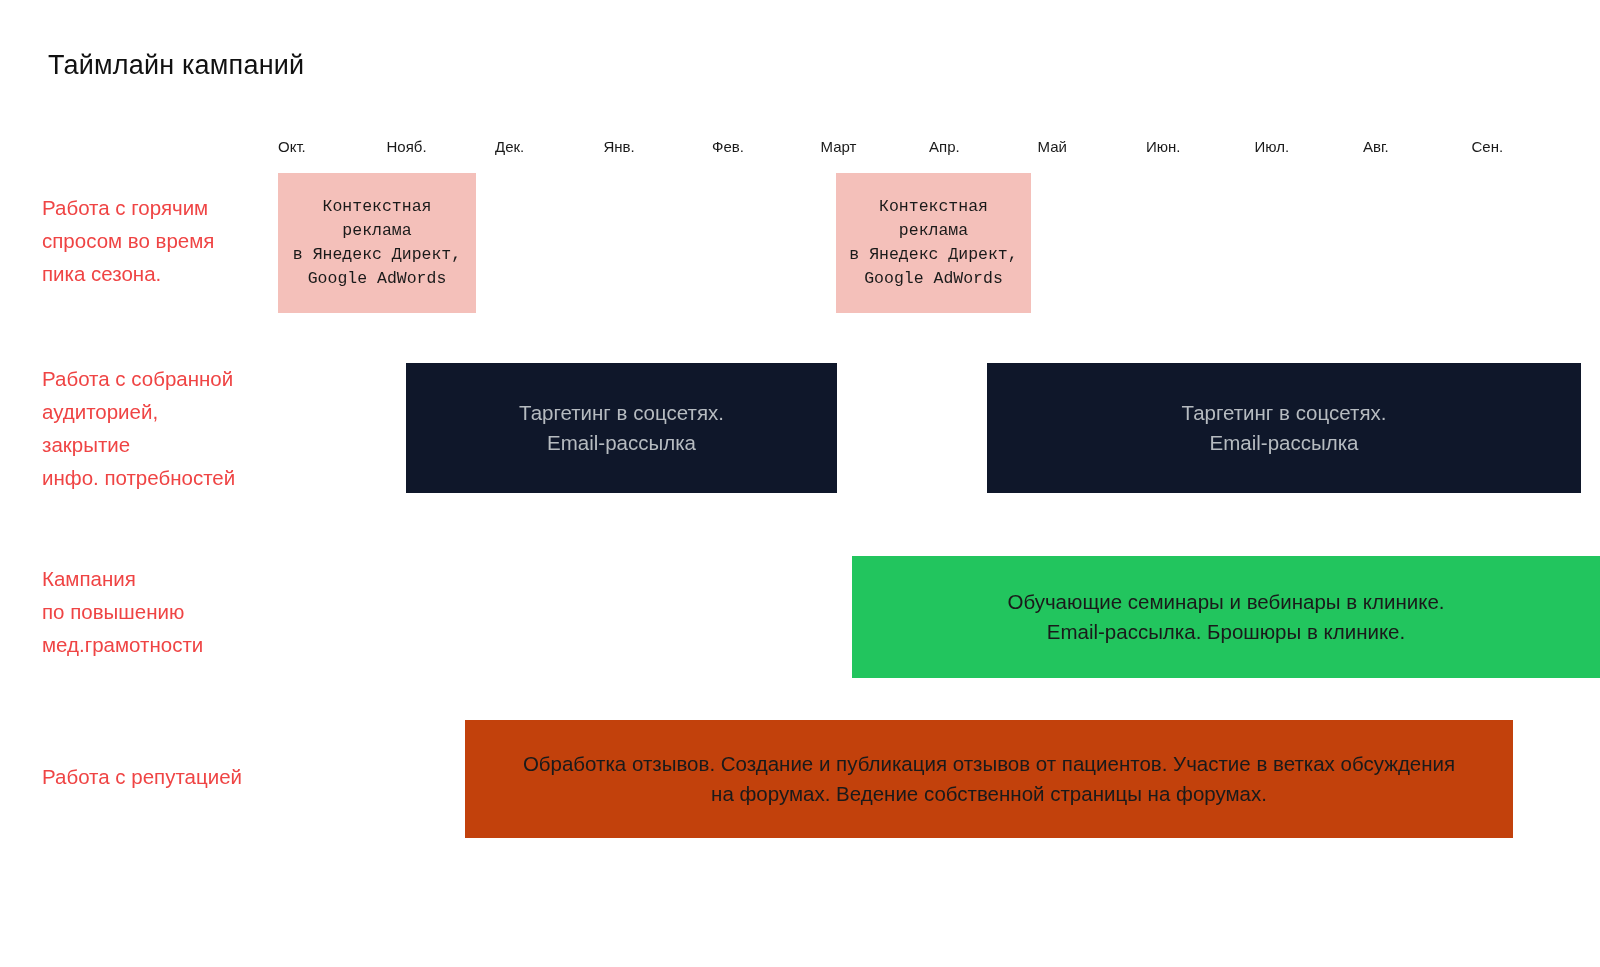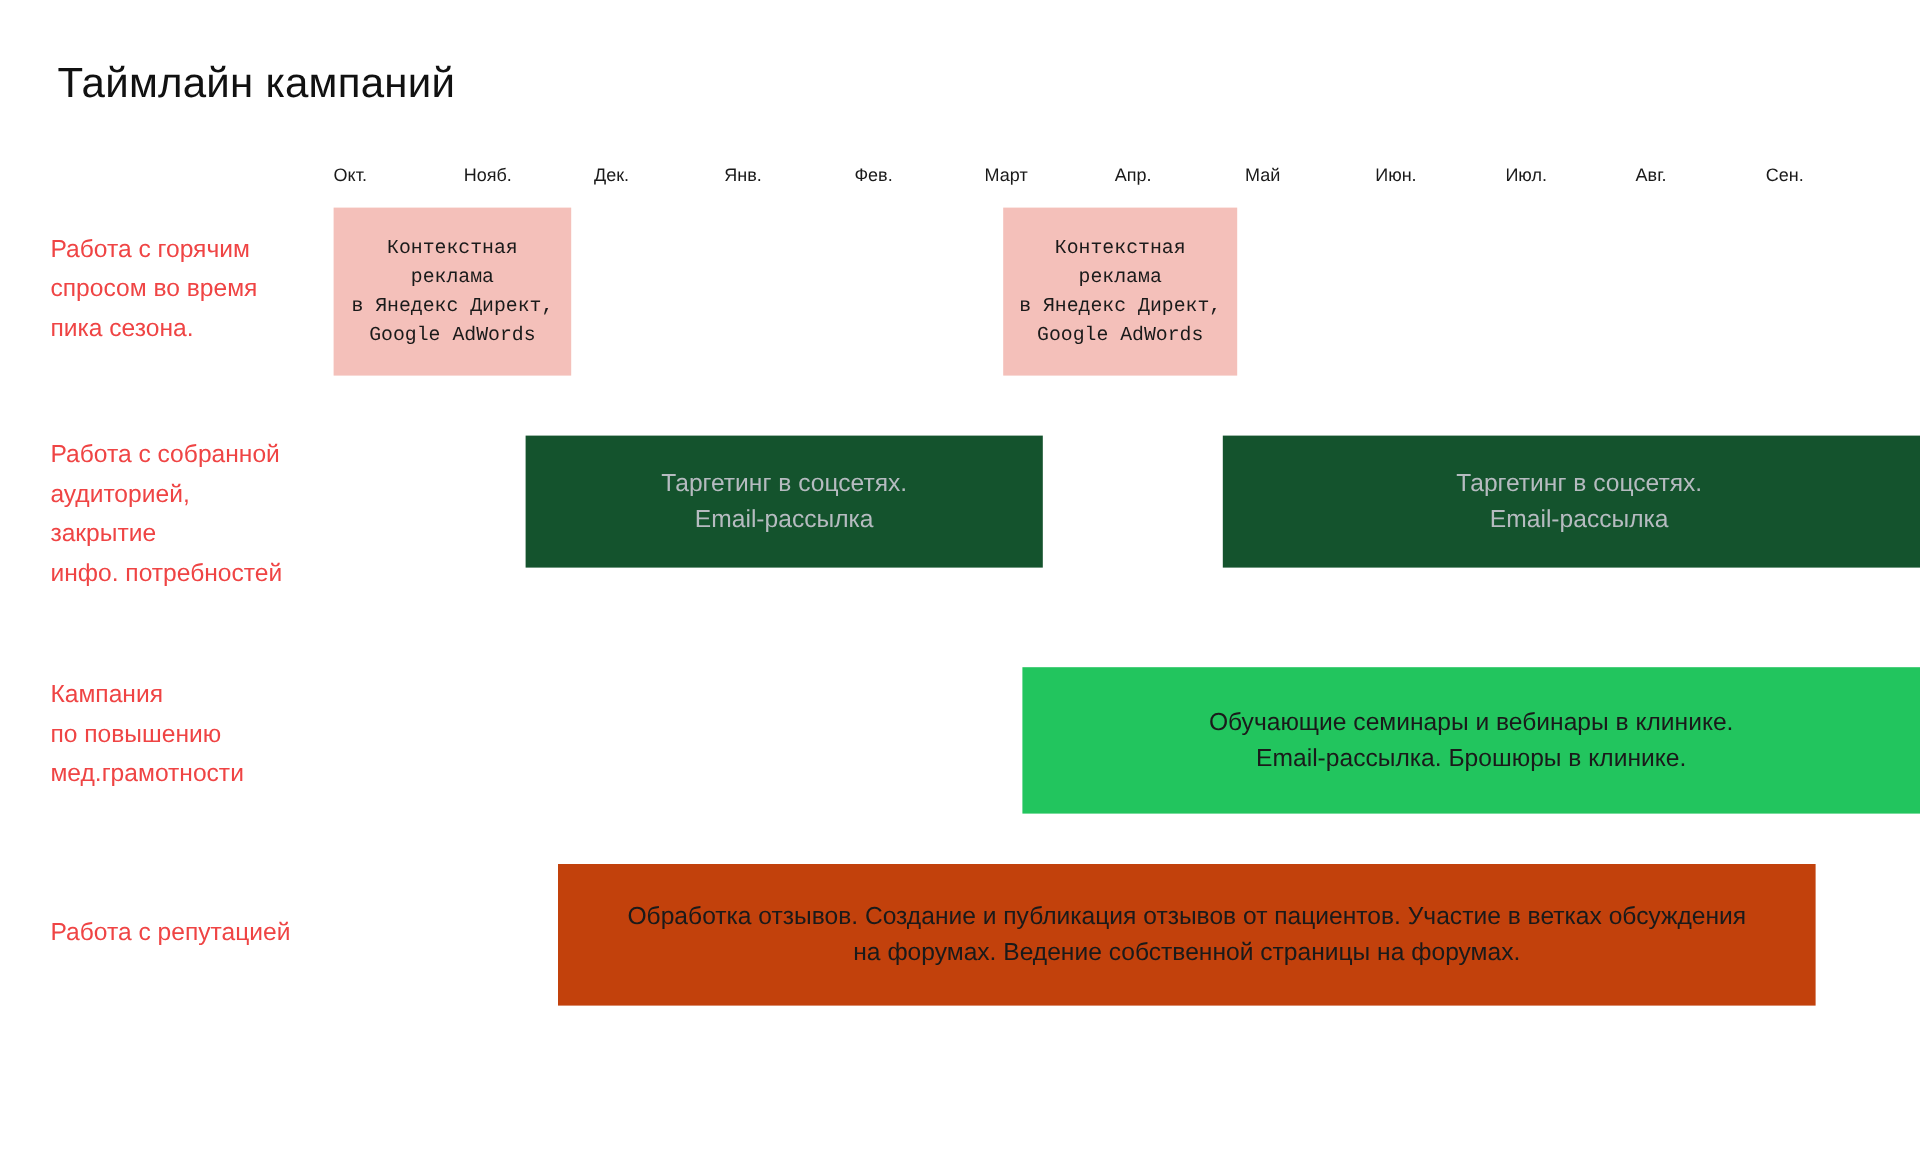--- a/index.html
+++ b/index.html
@@ -21,21 +21,21 @@
     left: 0; top: 0;
     width: 1600px;
     height: 967px;
   }
 
   
   #chart-title {
     position: absolute;
     left: 48px;
     top: 50px;
-    font-size: 35px;
+    font-size: 27px;
     font-weight: 400;
     letter-spacing: 0.2px;
     color: #111111;
     white-space: nowrap;
   }
 
   
   #month-axis {
     position: absolute;
     left: 278px;
@@ -92,24 +92,23 @@
   .bar-hot .bar-text {
     font-size: 16.5px;
     line-height: 24px;
     color: #1a1a1a;
   }
   #bar-hot-0 { left: 278px; width: 198px; }
   #bar-hot-1 { left: 836px; width: 195px; }
 
   
   .bar-audience {
-    background: #14532d;
-    height: 110px;
+    background: #0f172a;
+    height: 130px;
     top: 363px;
-    margin-left: 32px;
   }
   .bar-audience .bar-text {
     font-size: 20.5px;
     line-height: 30px;
     color: #b6bbc0;
   }
   #bar-audience-0 { left: 406px; width: 431px; }
   #bar-audience-1 { left: 987px; width: 594px; }
 
   

